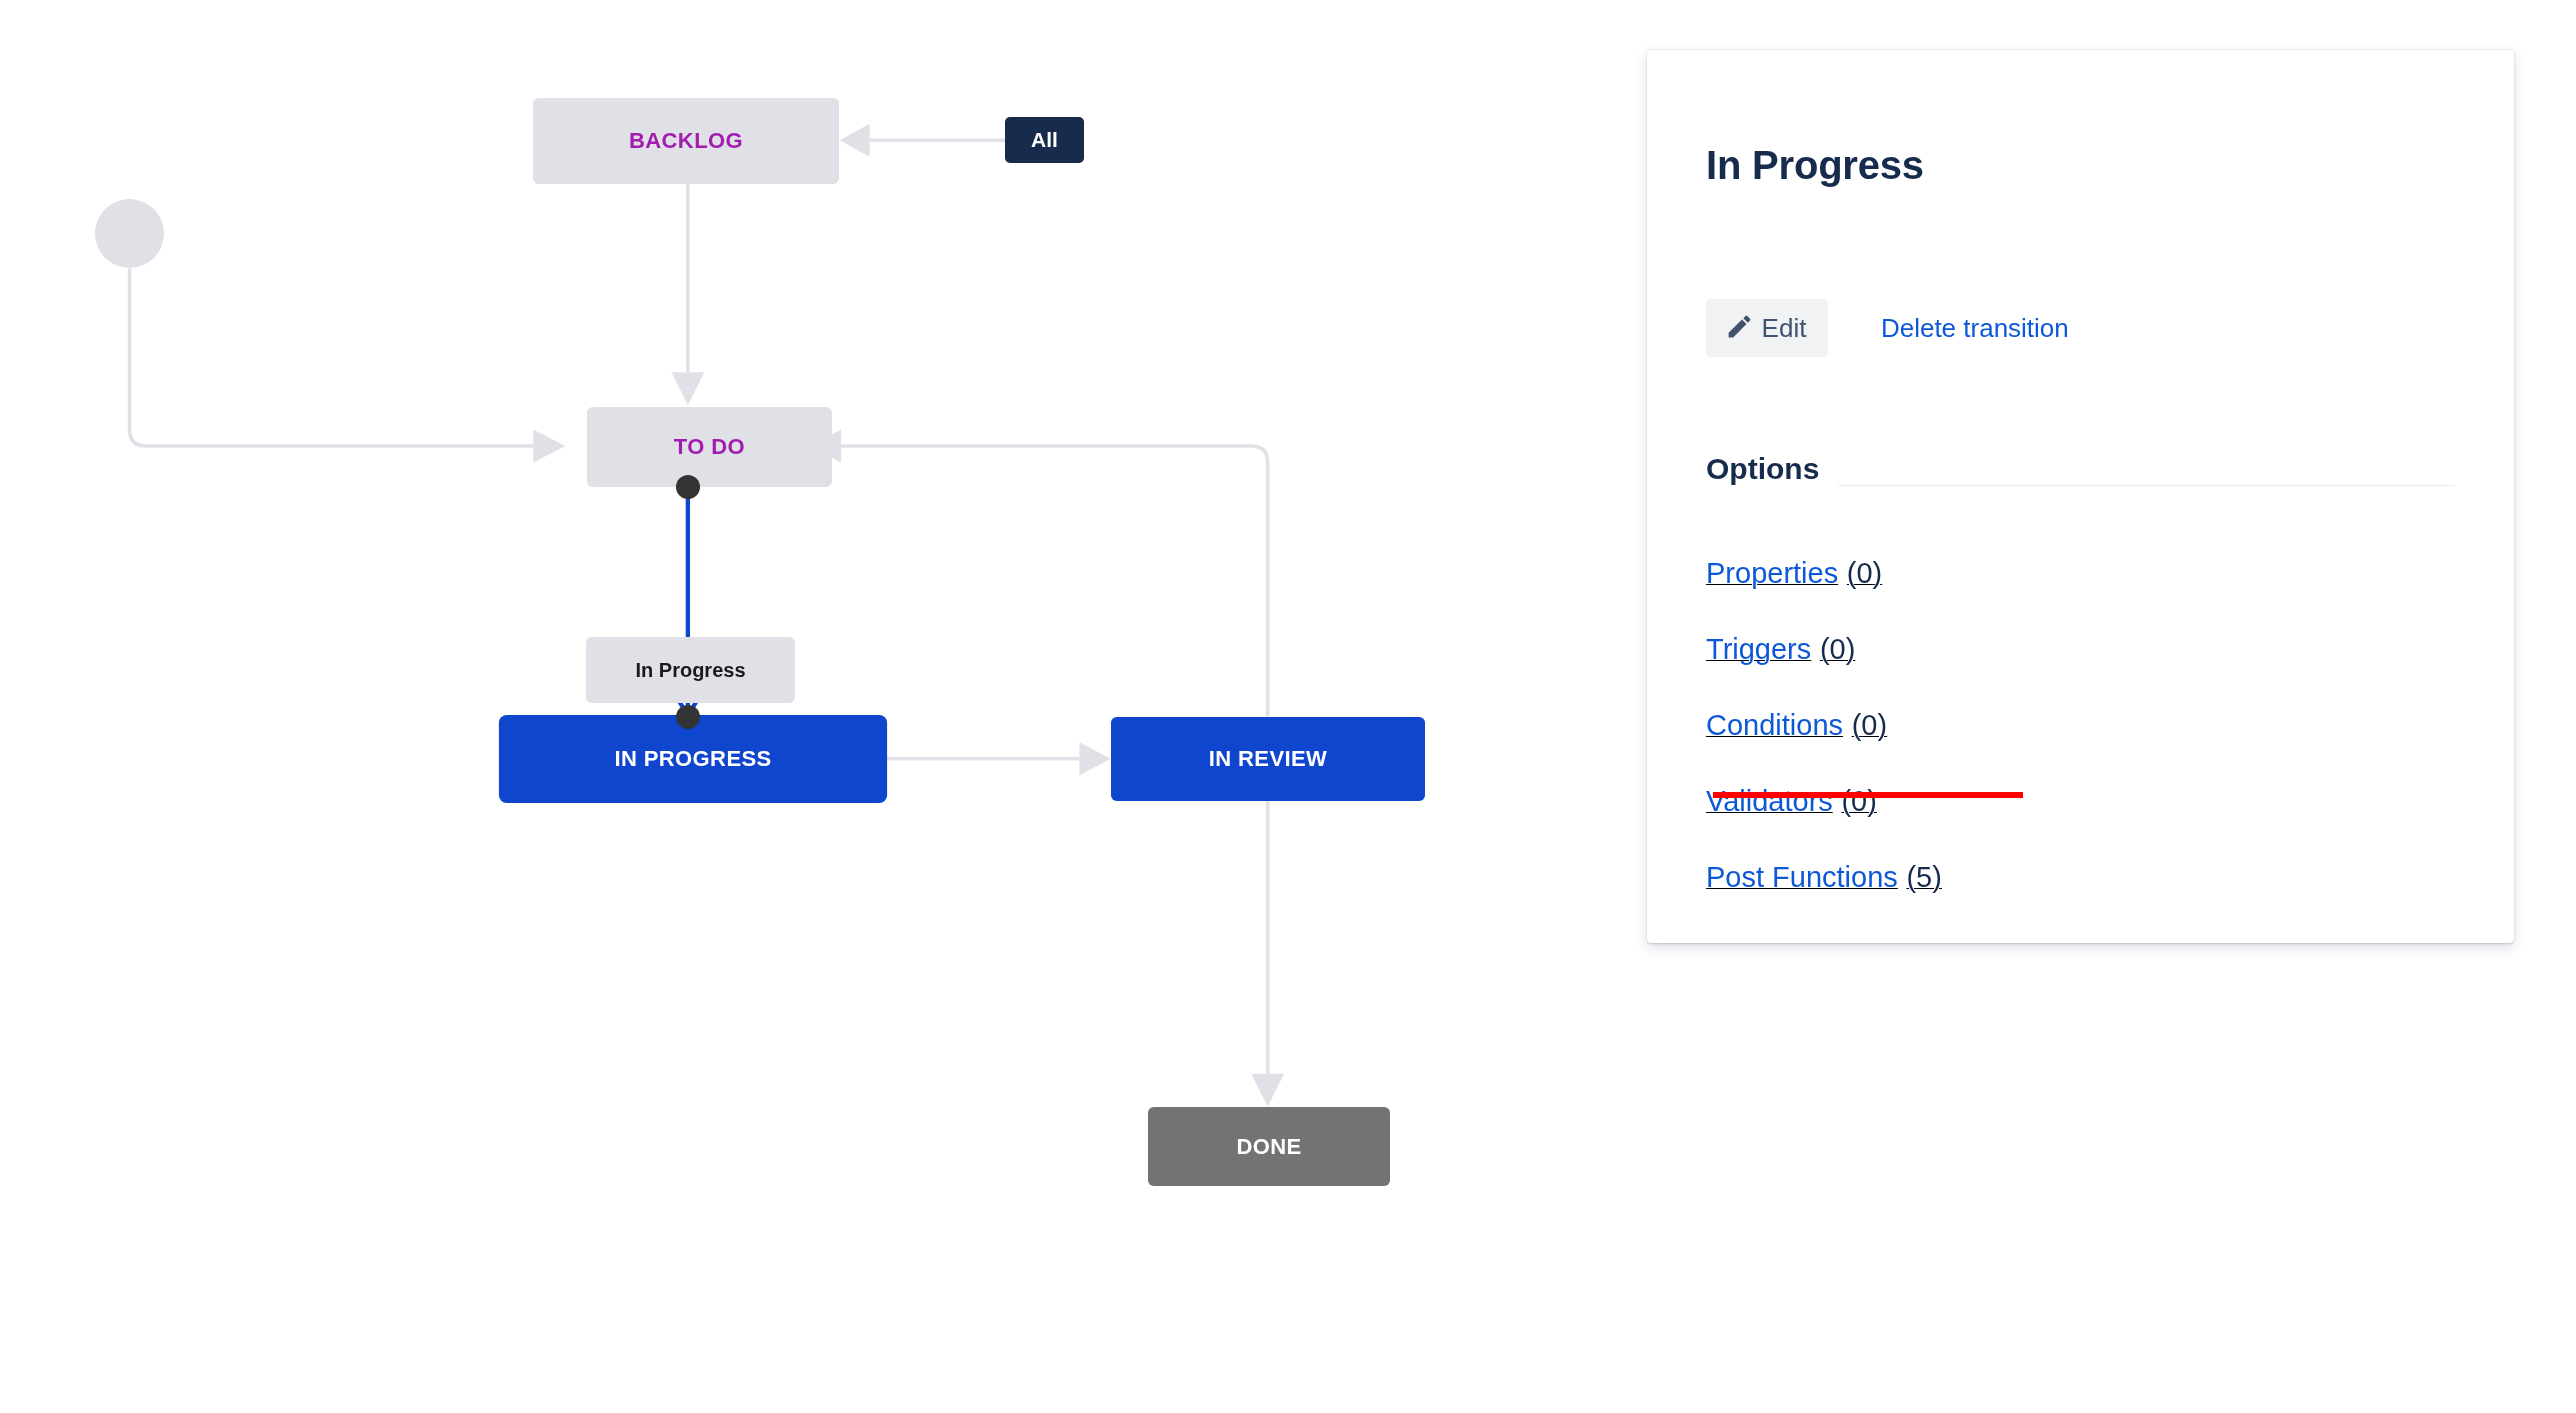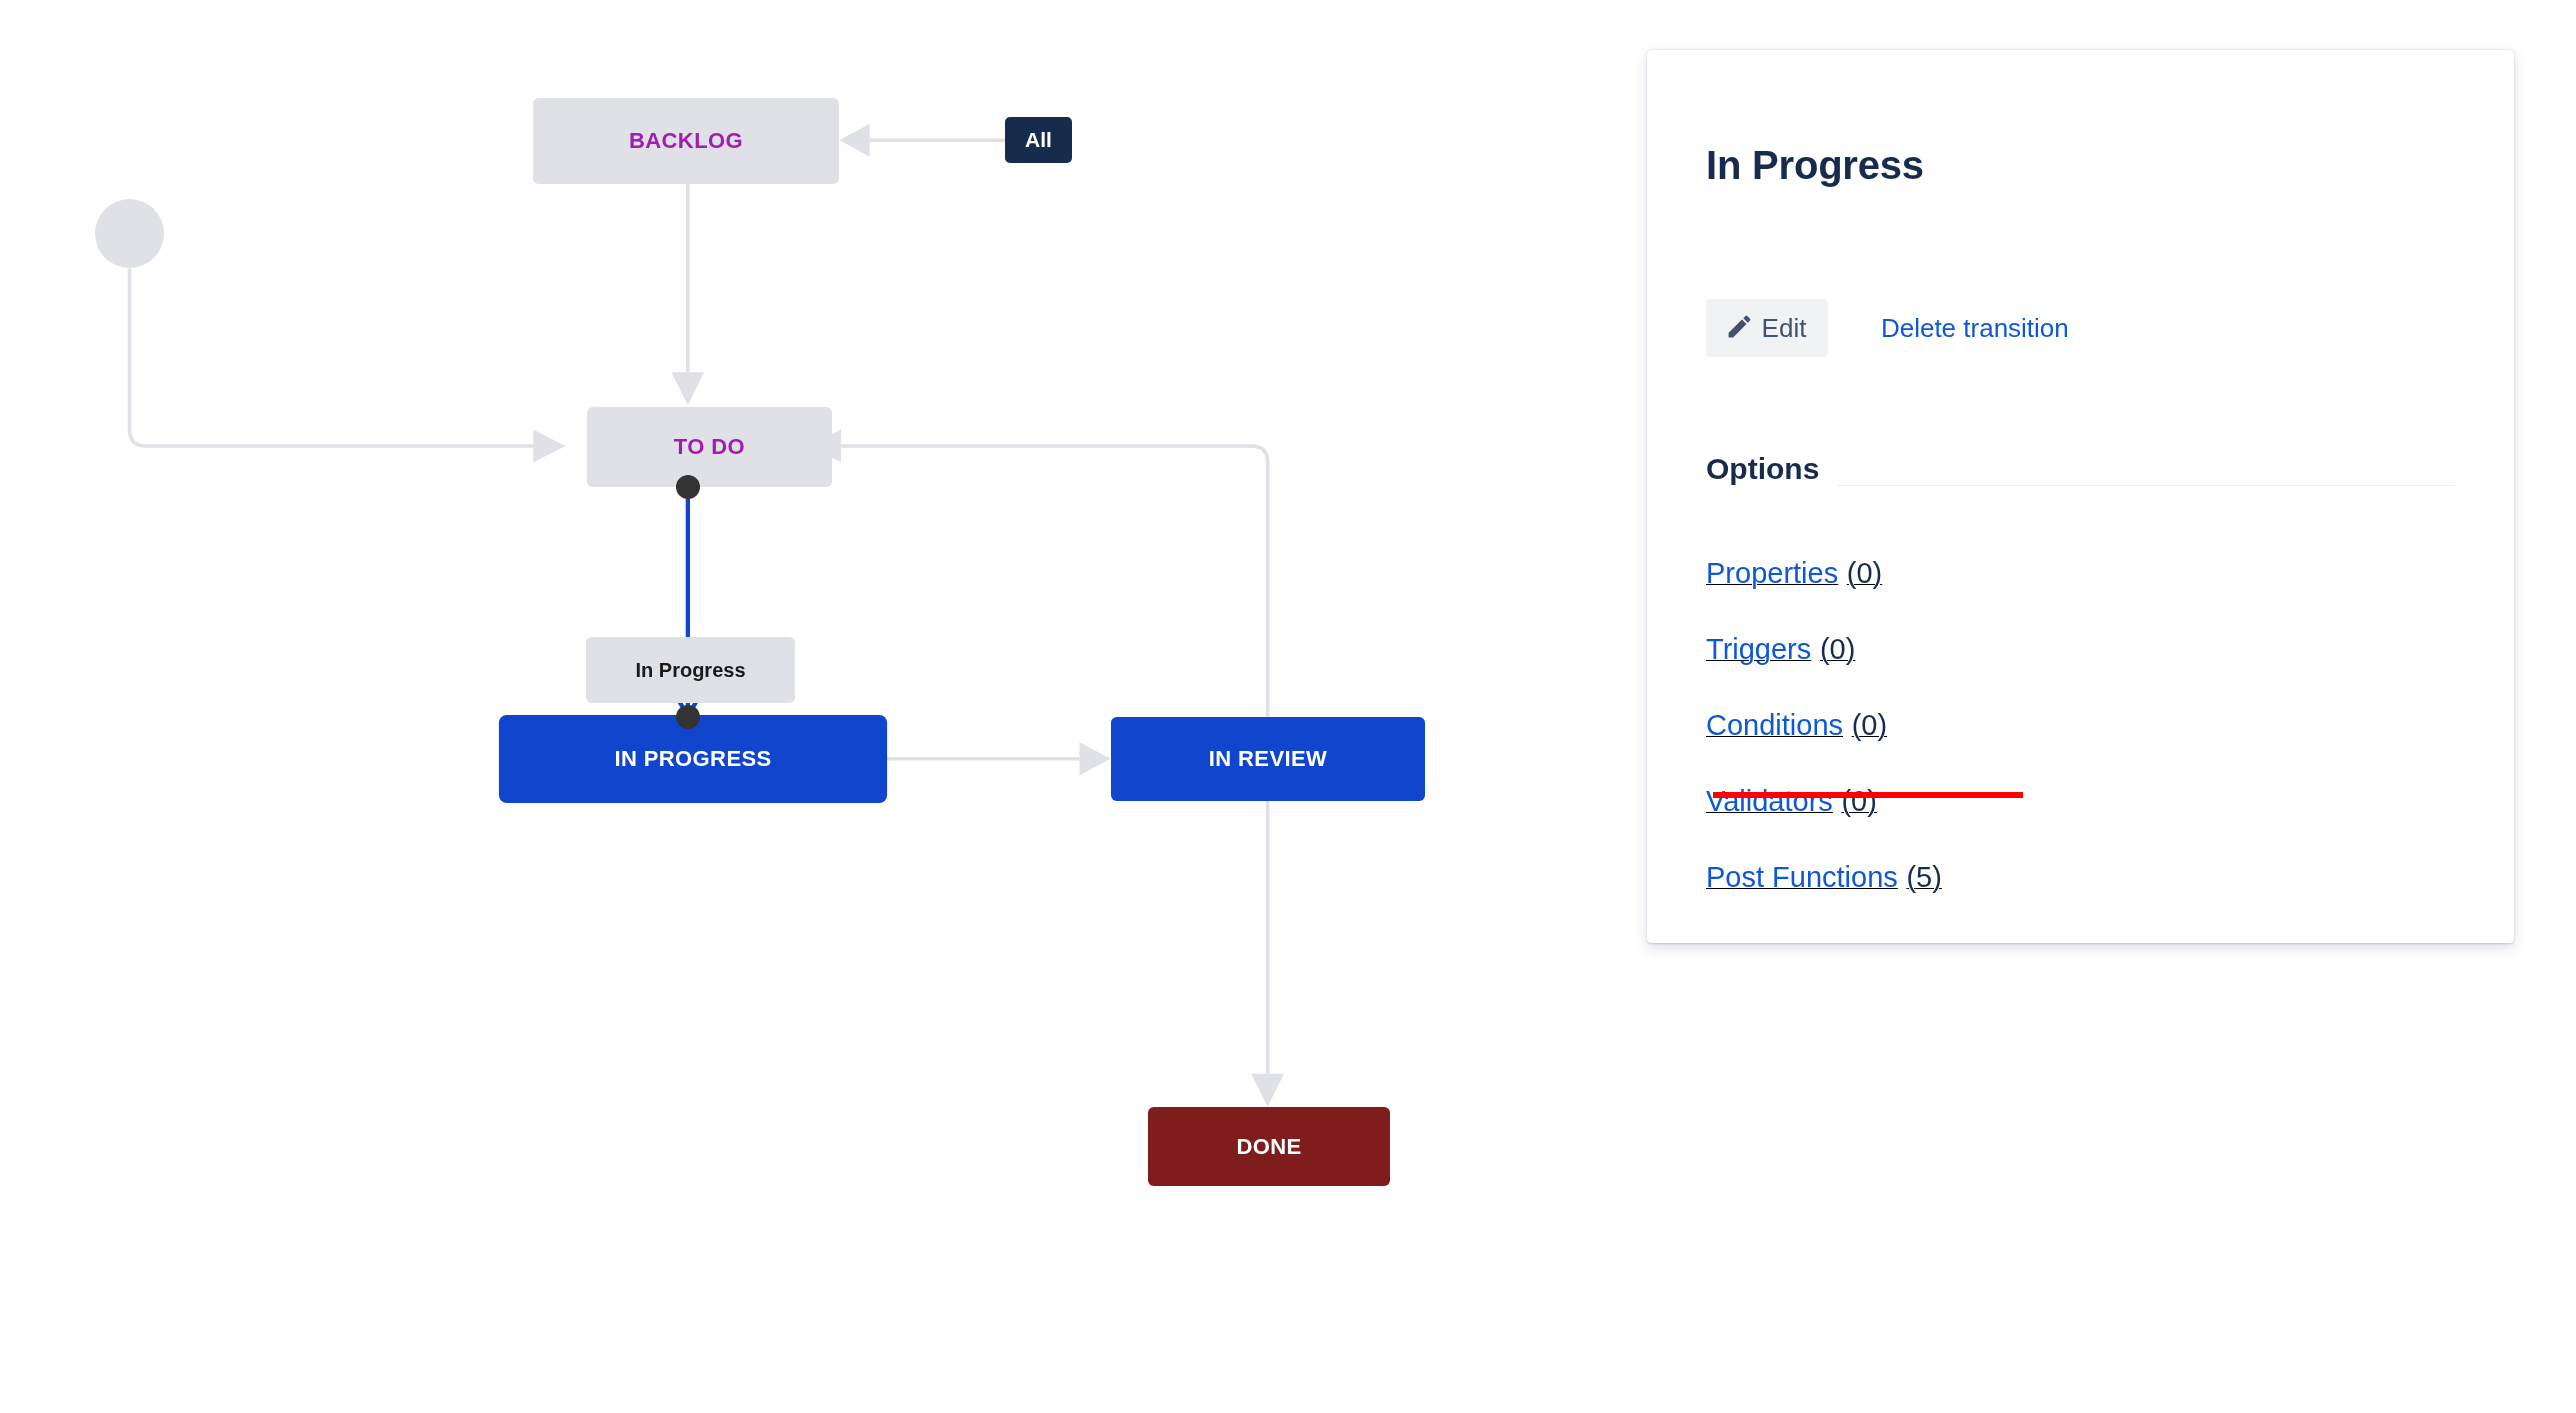--- a/index.html
+++ b/index.html
@@ -47,21 +47,21 @@
   }
   .wf-node.grey {
     background: #dfe1e6;
     color: #a21caf;
   }
   .wf-node.blue {
     background: #1046ce;
     color: #ffffff;
   }
   .wf-node.green {
-    background: #7f1d1d;
+    background: #737373;
     color: #ffffff;
   }
   .wf-node.selected-outline {
     box-shadow: 0 0 0 2.1px #1046ce;
   }
 
   #start-node {
     position: absolute;
     left: 95px;
     top: 199px;
@@ -107,21 +107,21 @@
     color: #ffffff;
     border-radius: 5px;
     font-size: 21px;
     font-weight: bold;
     box-sizing: border-box;
     user-select: none;
   }
   #badge-all {
     left: 1005px;
     top: 117px;
-    width: 67px;
+    width: 79px;
     height: 46px;
   }
 
   .edge-handle {
     position: absolute;
     width: 24px;
     height: 24px;
     border-radius: 50%;
     background: #333333;
   }

